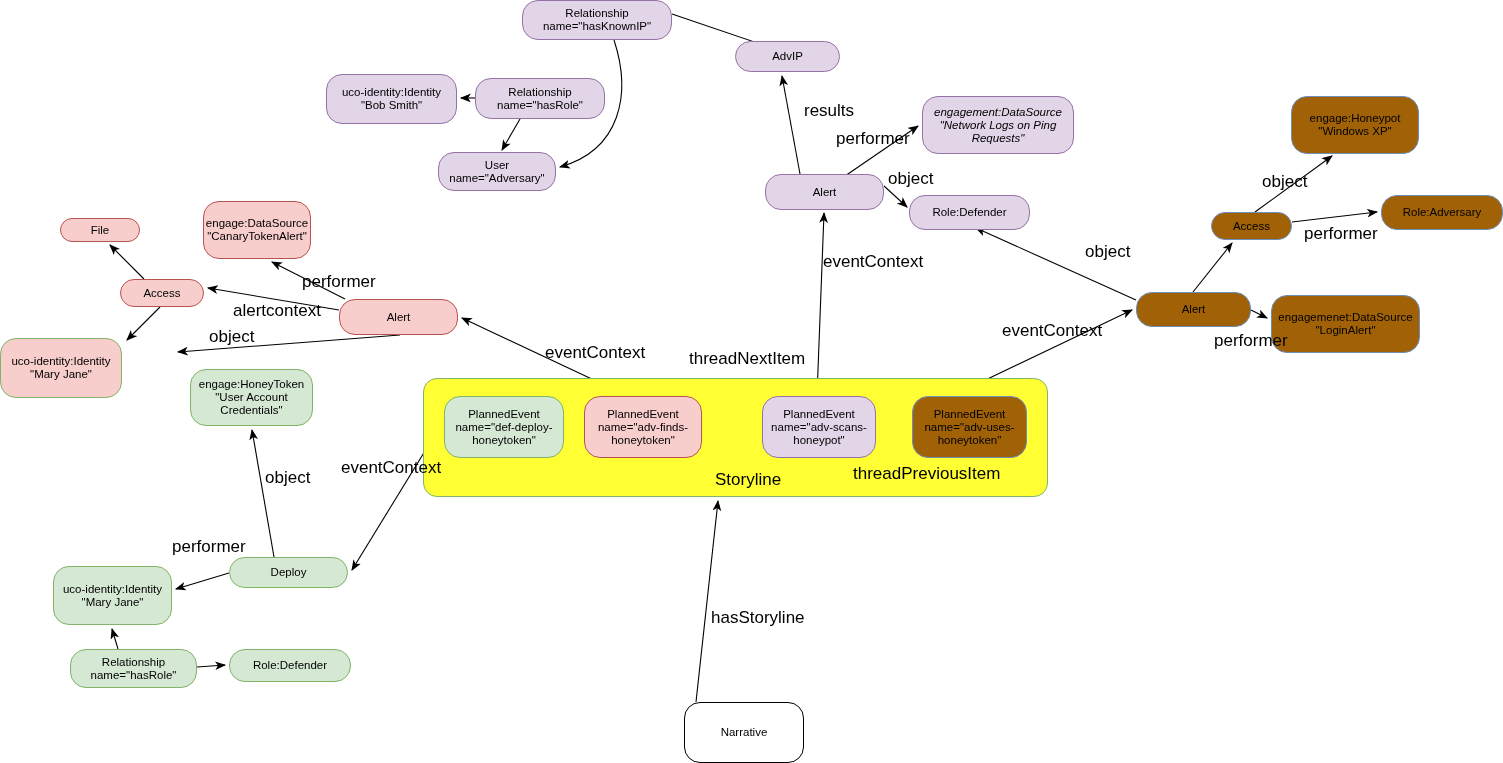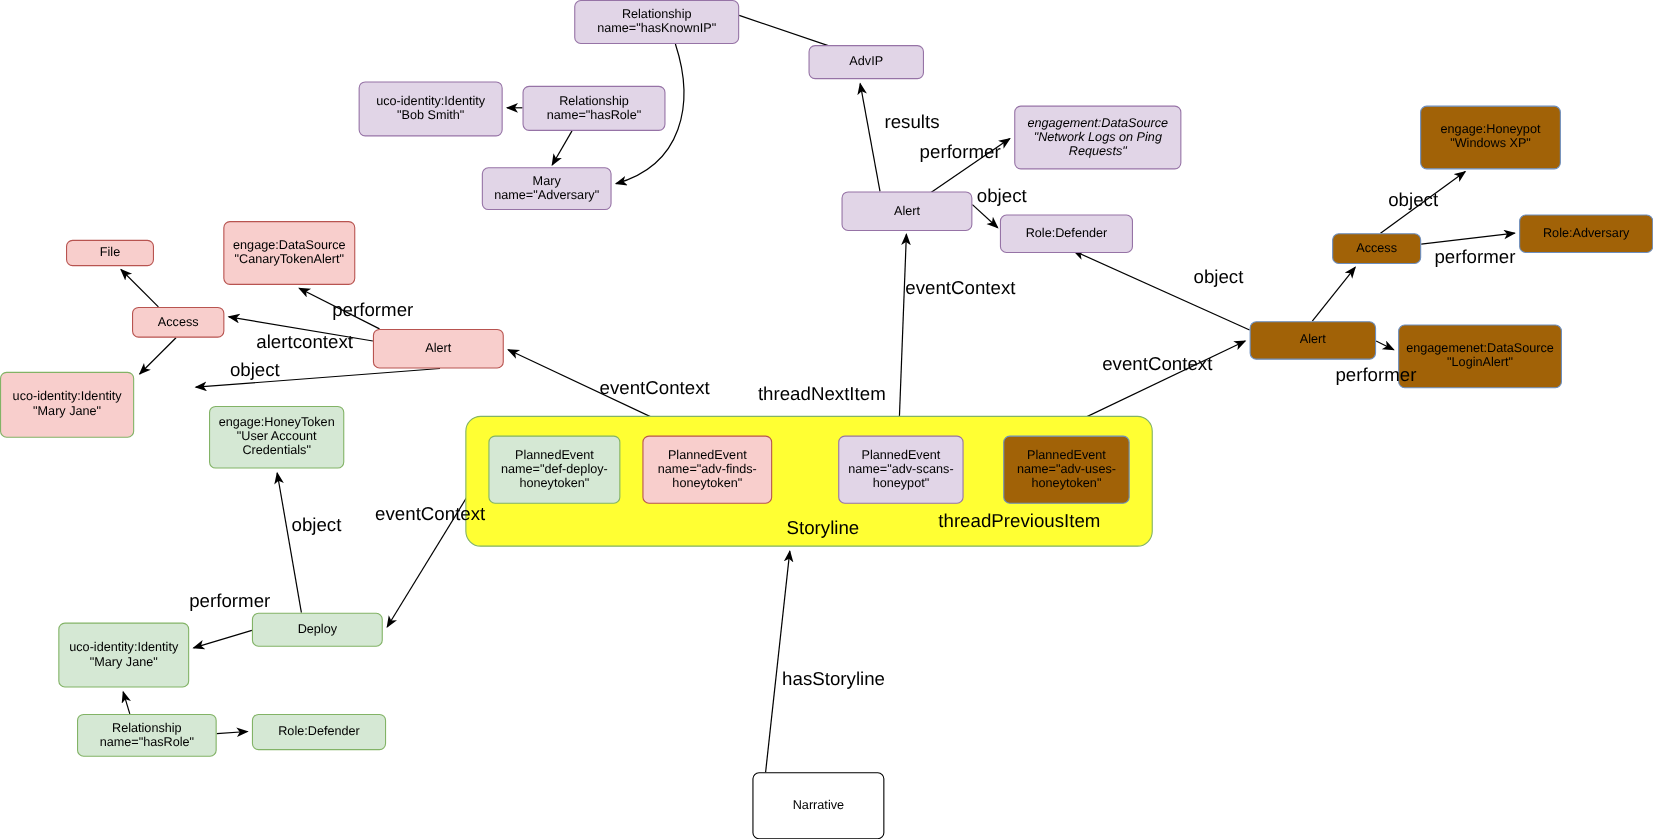--- a/index.html
+++ b/index.html
@@ -7,21 +7,21 @@
   body{font-family:"Liberation Sans","DejaVu Sans",sans-serif;}
   #canvas{position:relative;width:1503px;height:763px;background:#ffffff;overflow:hidden;}
   svg.edges{position:absolute;left:0;top:0;width:1503px;height:763px;pointer-events:none;}
   .node{
     position:absolute;
     box-sizing:border-box;
     display:flex;
     align-items:center;
     justify-content:center;
     text-align:center;
-    border-radius:6px;
+    border-radius:16px;
     border:1px solid #000;
     font-size:11.5px;
     line-height:13px;
     color:#000;
     white-space:pre-line;
     padding:2px 4px;
     z-index:3;
   }
   .purple{background:#e1d5e7;border-color:#9673a6;}
   .blue{background:#a16207;border-color:#6c8ebf;}
@@ -98,28 +98,28 @@
       <div class="node purple" style="left: 735px; top: 41px; width: 105px; height: 31px;">AdvIP</div>
       <div class="node purple" style="left: 326px; top: 74px; width: 131px; height: 50px;">uco-identity:Identity
 "Bob Smith"</div>
       <div class="node purple" style="left: 475px; top: 78px; width: 130px; height: 41px;">Relationship
 name="hasRole"</div>
       <div class="node purple" style="left: 922px; top: 96px; width: 152px; height: 58px; font-style: italic;">engagement:DataSource
 "Network Logs on Ping
 Requests"</div>
       <div class="node blue" style="left: 1291px; top: 96px; width: 128px; height: 58px;">engage:Honeypot
 "Windows XP"</div>
-      <div class="node purple" style="left: 438px; top: 152px; width: 118px; height: 39px;">Mary
+      <div class="node purple" style="left: 438px; top: 152px; width: 118px; height: 39px;">User
 name="Adversary"</div>
       <div class="node purple" style="left: 765px; top: 174px; width: 119px; height: 36px;">Alert</div>
       <div class="node purple" style="left: 909px; top: 195px; width: 121px; height: 35px;">Role:Defender</div>
       <div class="node blue" style="left: 1211px; top: 212px; width: 81px; height: 28px;">Access</div>
       <div class="node blue" style="left: 1381px; top: 195px; width: 122px; height: 35px;">Role:Adversary</div>
       <div class="node pink" style="left: 60px; top: 218px; width: 80px; height: 24px;">File</div>
-      <div class="node pink" style="left: 203px; top: 201px; width: 120px; height: 58px;">engage:DataSource
+      <div class="node pink" style="left: 203px; top: 201px; width: 108px; height: 58px;">engage:DataSource
 "CanaryTokenAlert"</div>
       <div class="node pink" style="left: 120px; top: 279px; width: 84px; height: 28px;">Access</div>
       <div class="node pink" style="left: 339px; top: 299px; width: 119px; height: 36px;">Alert</div>
       <div class="node blue" style="left: 1136px; top: 292px; width: 115px; height: 35px;">Alert</div>
       <div class="node blue" style="left: 1271px; top: 295px; width: 149px; height: 58px;">engagemenet:DataSource
 "LoginAlert"</div>
       <div class="node pinkgreen" style="left: 0px; top: 338px; width: 122px; height: 60px;">uco-identity:Identity
 "Mary Jane"</div>
       <div class="node green" style="left: 190px; top: 369px; width: 123px; height: 57px;">engage:HoneyToken
 "User Account

